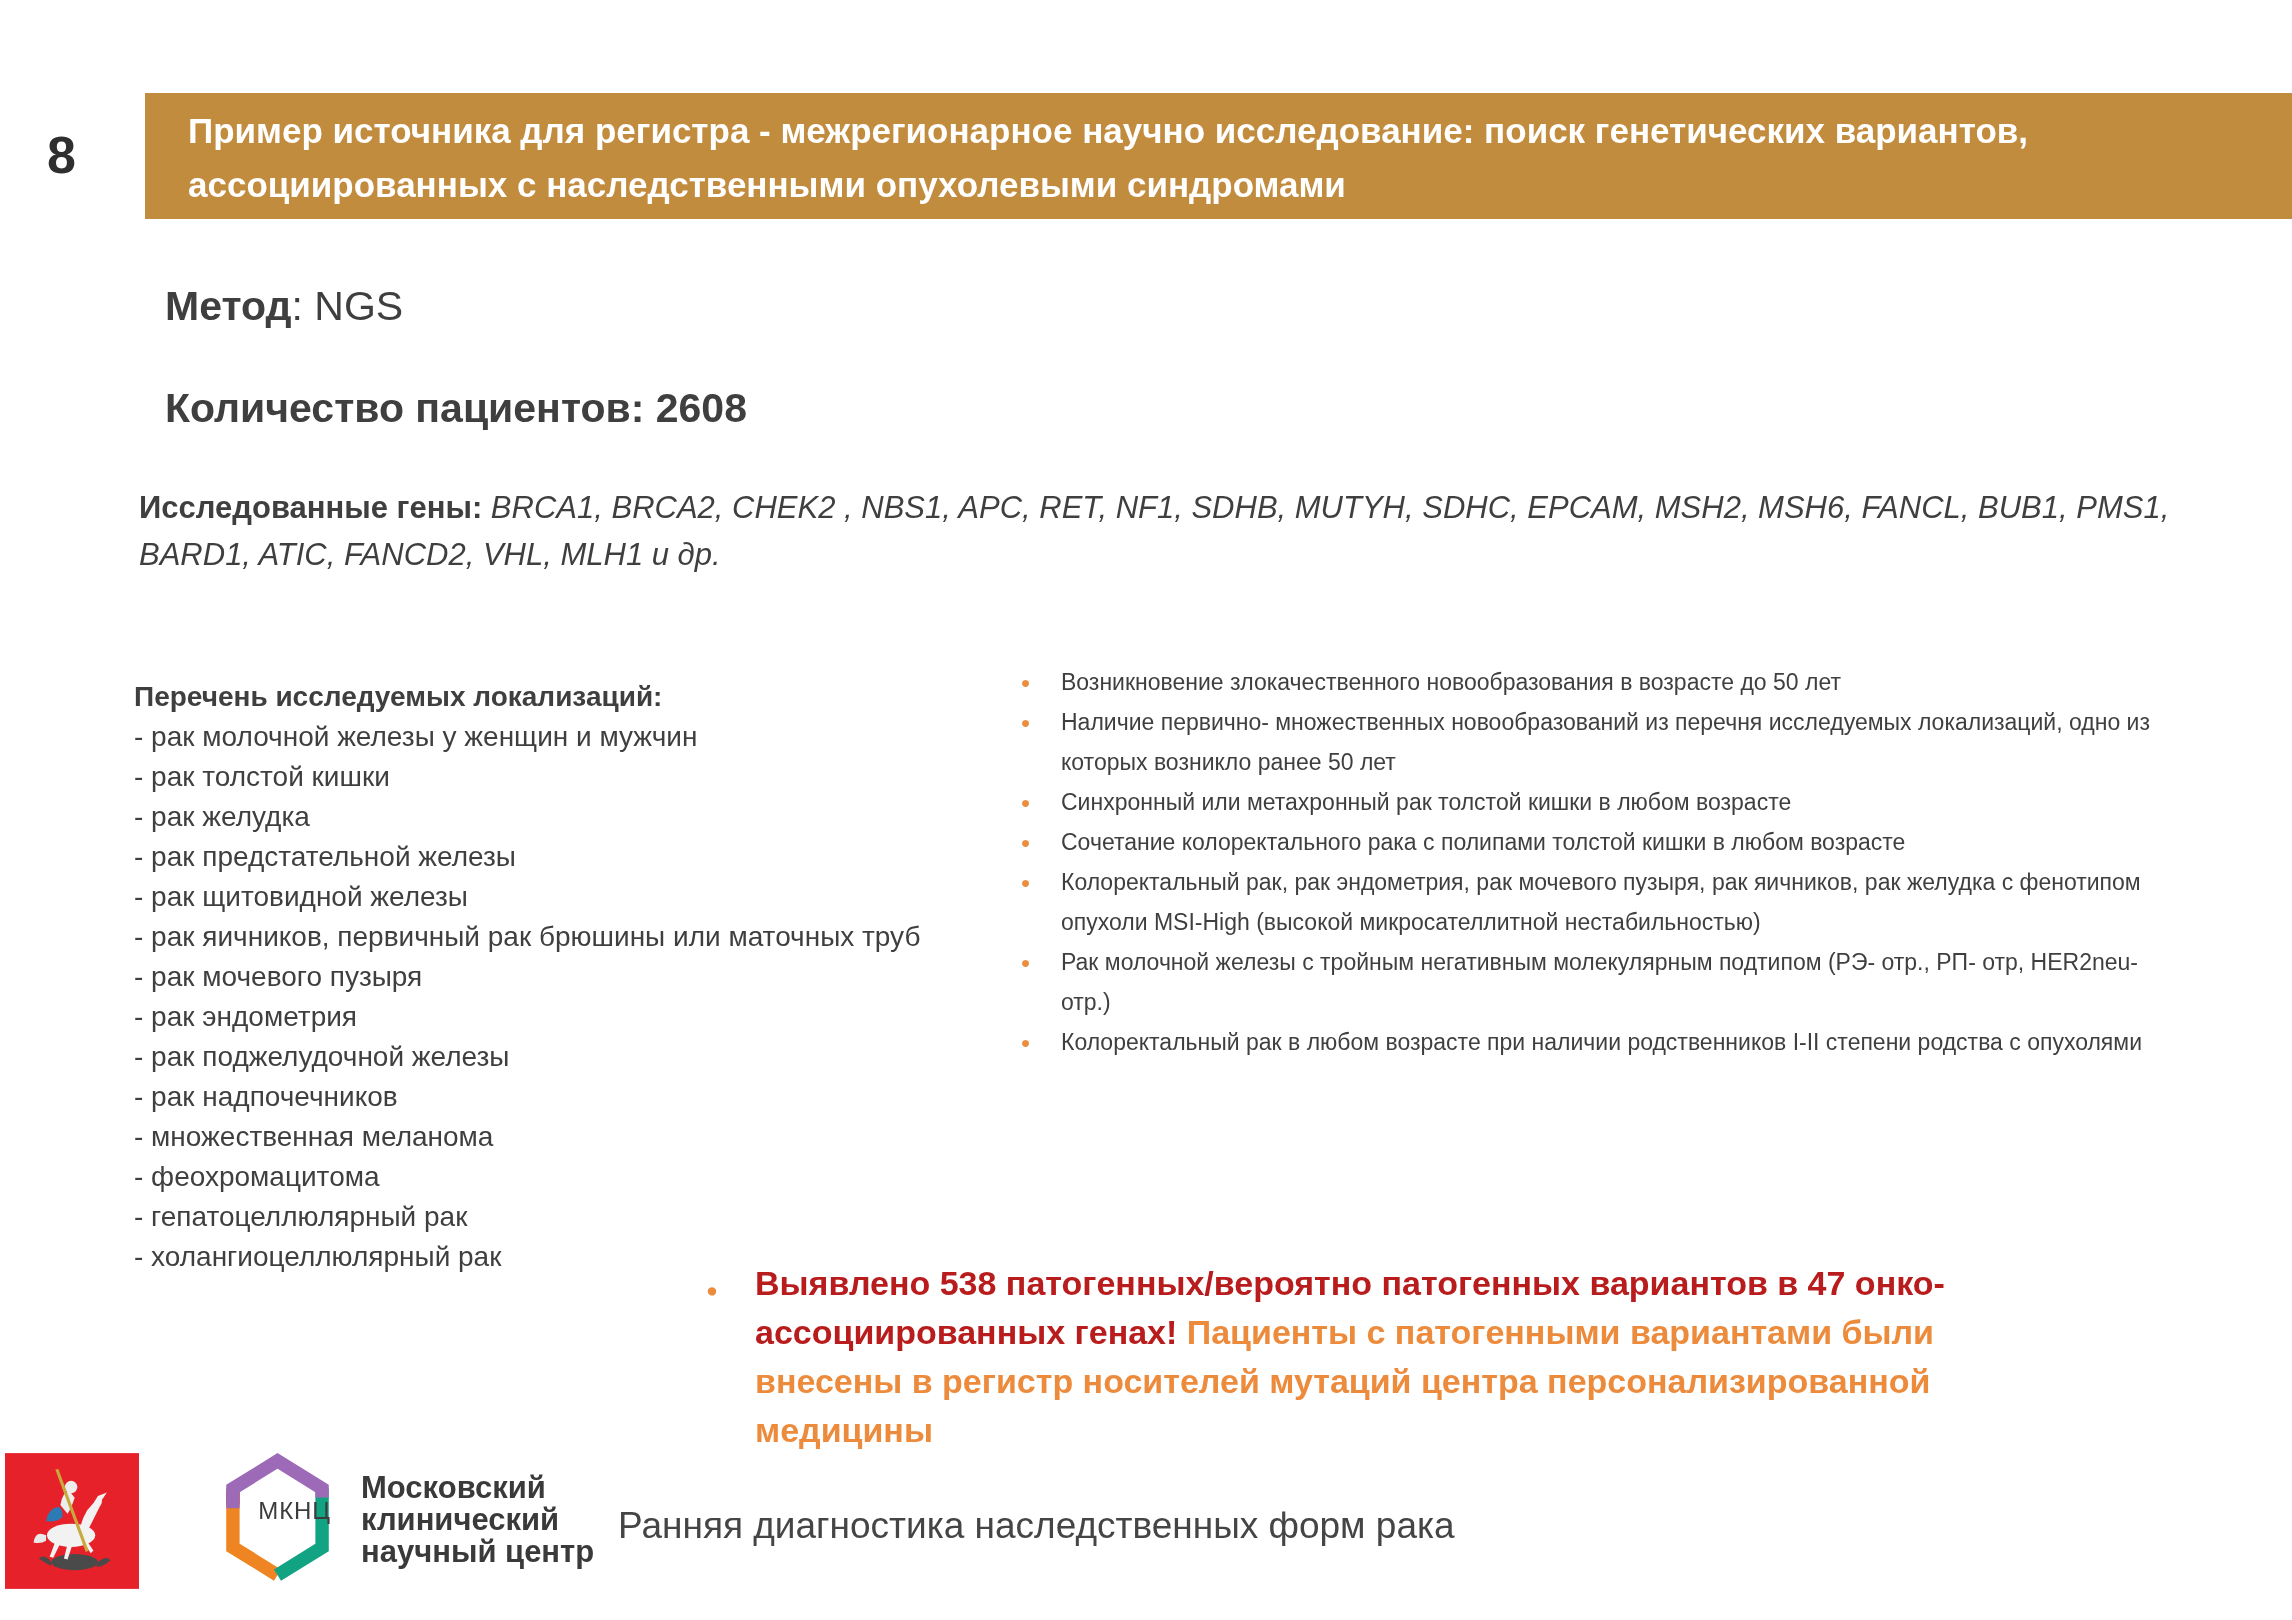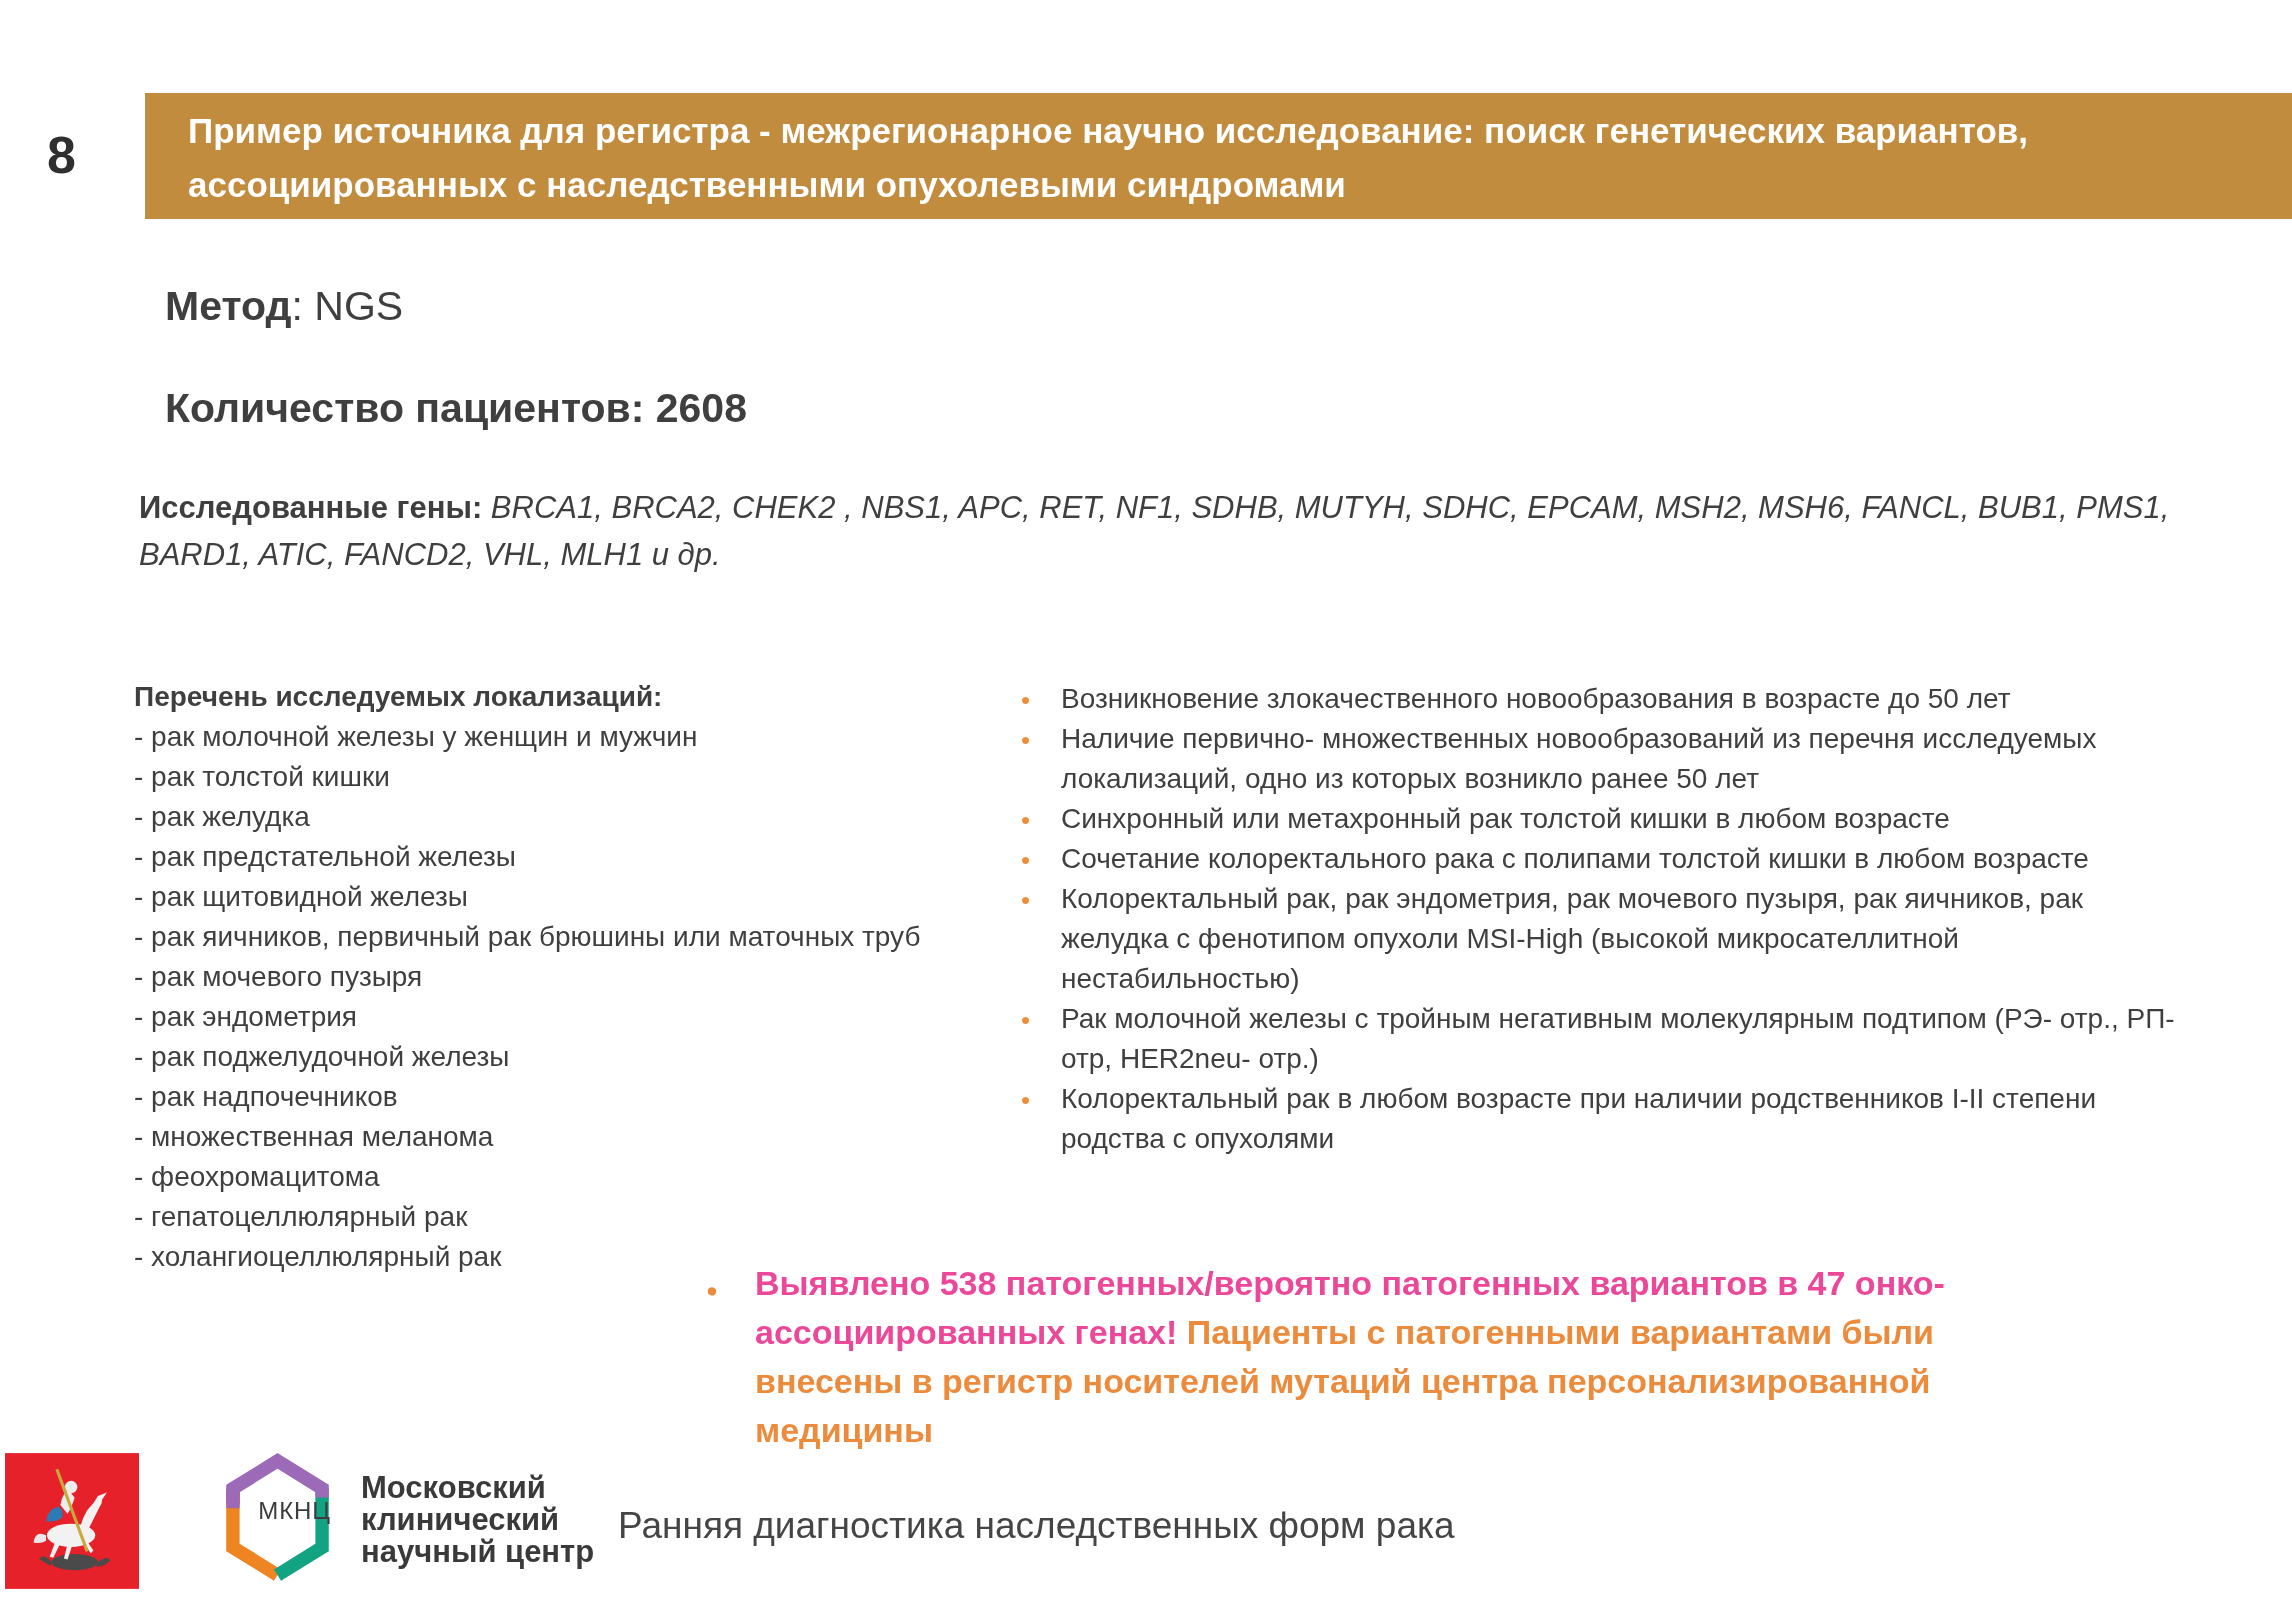--- a/index.html
+++ b/index.html
@@ -40,40 +40,40 @@
   .genes-label { font-weight:bold; font-style:normal; }
   .genes-list  { font-style:italic; }
 
   .loc-block {
     position:absolute; left:134px; top:677px; width:788px;
     font-size:28px; line-height:40px;
   }
   .loc-heading { font-weight:bold; }
 
   .criteria-block {
-    position:absolute; left:1019px; top:679px; width:1164px;
-    font-size:28px; line-height:40px;
+    position:absolute; left:1019px; top:662px; width:1164px;
+    font-size:23px; line-height:40px;
   }
   .criteria-list { list-style:none; margin:0; padding:0; }
   .criteria-list li { position:relative; padding-left:42px; }
   .criteria-list li::before {
     content:"\25CF"; position:absolute; left:1.8px; top:0.9px;
     font-size:16px; color:#ED8B3D;
   }
 
   .callout {
     position:absolute; left:706px; top:1259px; width:1357px;
     box-sizing:border-box; padding-left:49px;
     font-size:34px; font-weight:bold; line-height:49px;
   }
   .callout::before {
     content:"\25CF"; position:absolute; left:0px; top:7.2px;
     font-size:19.7px; color:#ED8B3D;
   }
-  .callout-dark { color:#ec4899; }
+  .callout-dark { color:#b91c1c; }
   .callout-orange { color:#ED8B3D; }
 
   .coat {
     position:absolute; left:4.5px; top:1453px; width:134px; height:136px;
   }
   .hex-logo {
     position:absolute; left:224px; top:1451px; width:107px; height:134px;
   }
   .hex-acronym {
     position:absolute; left:224px; top:1497px; width:107px;

